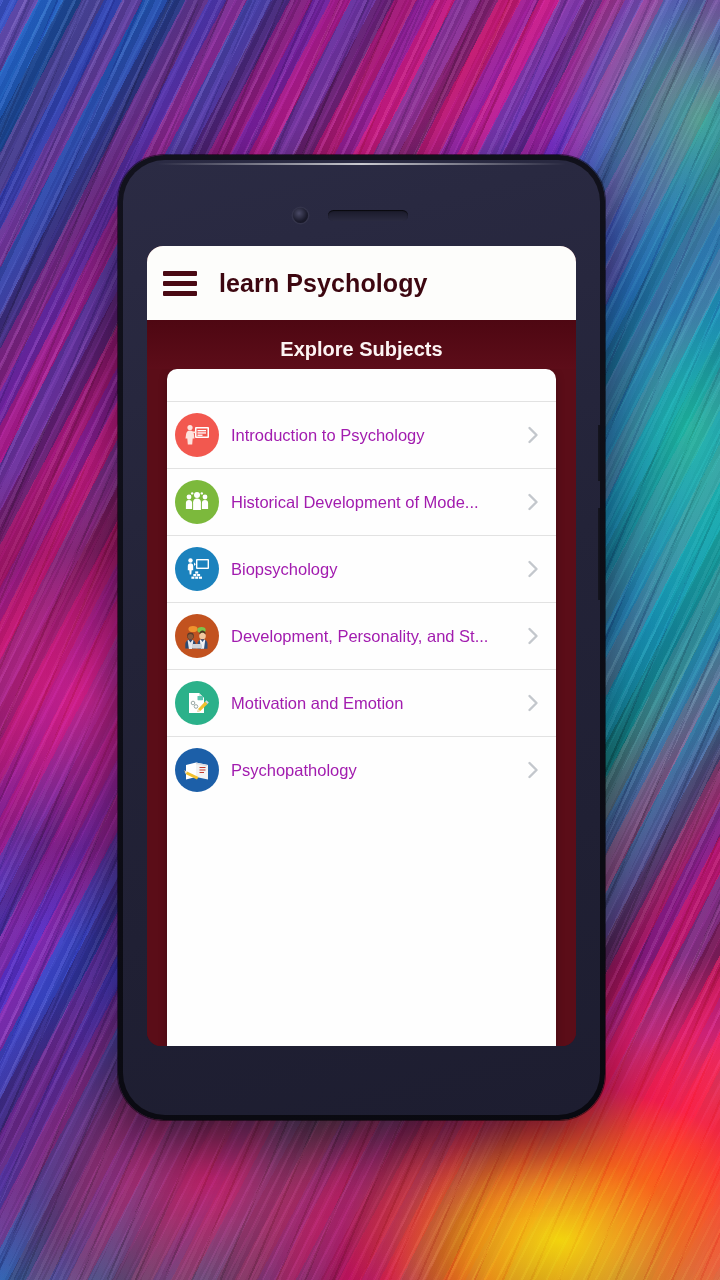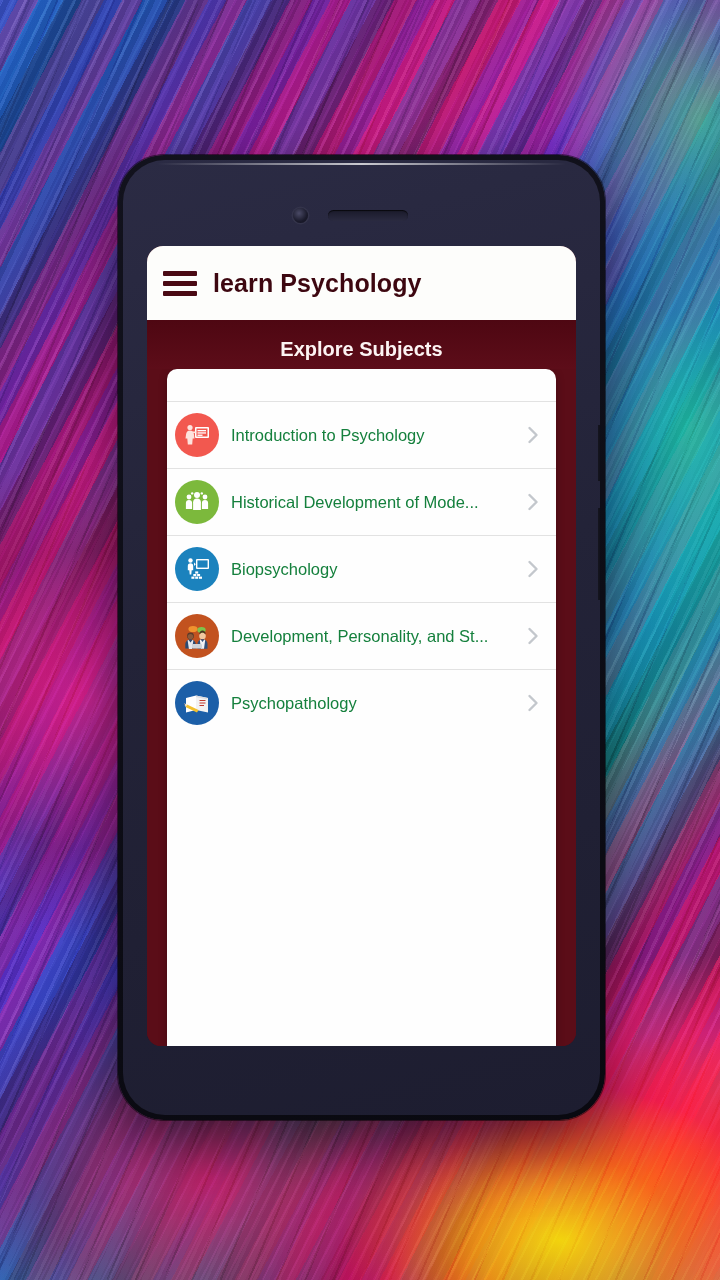--- a/index.html
+++ b/index.html
@@ -111,20 +111,21 @@
     overflow: hidden;
     display: flex; flex-direction: column;
   }
 
   
   #appbar {
     flex: 0 0 auto; height: 74px;
     background: #fdfdfb;
     display: flex; align-items: center;
     padding: 0 16px;
+    gap: 6px;
   }
   #menu-btn {
     width: 34px; height: 34px;
     display: flex; flex-direction: column; justify-content: center; gap: 5px;
     cursor: pointer; margin-right: 16px;
   }
   #menu-btn span {
     display: block; height: 5px; border-radius: 1px;
     background: #4a0a14;
     box-shadow: 0 0 0 1px rgba(255,255,255,.55);
@@ -172,21 +173,21 @@
   .row-icon {
     flex: 0 0 auto;
     width: 44px; height: 44px; border-radius: 50%;
     margin-right: 12px;
     position: relative; overflow: hidden;
     display: flex; align-items: center; justify-content: center;
   }
   .row-icon svg { display: block; }
   .row-label {
     flex: 1 1 auto;
-    font-size: 16.5px; color: #15803d;
+    font-size: 16.5px; color: #a21caf;
     white-space: nowrap; overflow: hidden;
   }
   .row-chevron {
     flex: 0 0 auto;
     width: 26px; height: 26px;
     display: flex; align-items: center; justify-content: center;
     color: #c3c7cc;
   }
   .row-chevron svg { display: block; }
 </style>
@@ -302,20 +303,40 @@
       </svg>
                 </div>
                 <div class="row-label">Development, Personality, and St...</div>
                 <div class="row-chevron">
                   <svg width="22" height="22" viewBox="0 0 22 22">
         <path d="M7.5 4l7 7-7 7" fill="none" stroke="currentColor" stroke-width="2.4" stroke-linecap="round" stroke-linejoin="round"></path>
       </svg>
                 </div>
               </div>
               <div class="row">
+                <div class="row-icon" style="background: rgb(43, 177, 138);">
+                  <svg width="30" height="30" viewBox="0 0 30 30">
+        <path d="M7 5h10l5 5v15H7z" fill="#fff"></path>
+        <path d="M17 5l5 5h-5z" fill="#d8e8e2"></path>
+        <rect x="15.5" y="8" width="5.5" height="4.2" rx=".6" fill="#5ec6b0"></rect>
+        <circle cx="11" cy="15" r="1.8" fill="none" stroke="#9aa8a6" stroke-width="1"></circle>
+        <circle cx="14" cy="18.5" r="1.8" fill="none" stroke="#9aa8a6" stroke-width="1"></circle>
+        <path d="M23.2 13.6l2.3 2.3-7.2 7.2-3 .8.8-3z" fill="#f2c02e"></path>
+        <path d="M23.2 13.6l2.3 2.3 1.3-1.3-2.3-2.3z" fill="#d8d8dc"></path>
+        <path d="M15.3 23.9l.8-3 2.2 2.2z" fill="#e8ded0"></path>
+      </svg>
+                </div>
+                <div class="row-label">Motivation and Emotion</div>
+                <div class="row-chevron">
+                  <svg width="22" height="22" viewBox="0 0 22 22">
+        <path d="M7.5 4l7 7-7 7" fill="none" stroke="currentColor" stroke-width="2.4" stroke-linecap="round" stroke-linejoin="round"></path>
+      </svg>
+                </div>
+              </div>
+              <div class="row">
                 <div class="row-icon" style="background: rgb(28, 95, 168);">
                   <svg width="30" height="30" viewBox="0 0 30 30">
         <path d="M4 10l10-2.5v14.5L4 24.5z" fill="#fff"></path>
         <path d="M14 7.5L26 10v14.5L14 22z" fill="#f3f3f3"></path>
         <path d="M14 7.5L26 10l-1.8 1.2L14 9z" fill="#dcdce0"></path>
         <g stroke="#c23a2e" stroke-width="1.1">
           <path d="M17.5 12.5h6M17.5 15h6M17.5 17.5h4.5"></path>
         </g>
         <path d="M5 16.5l11.5 5.5-1.5 2.6L3.5 19z" fill="#f2c02e"></path>
         <path d="M3.5 19L5 16.5 2 15.2z" fill="#e8e0d0"></path>

